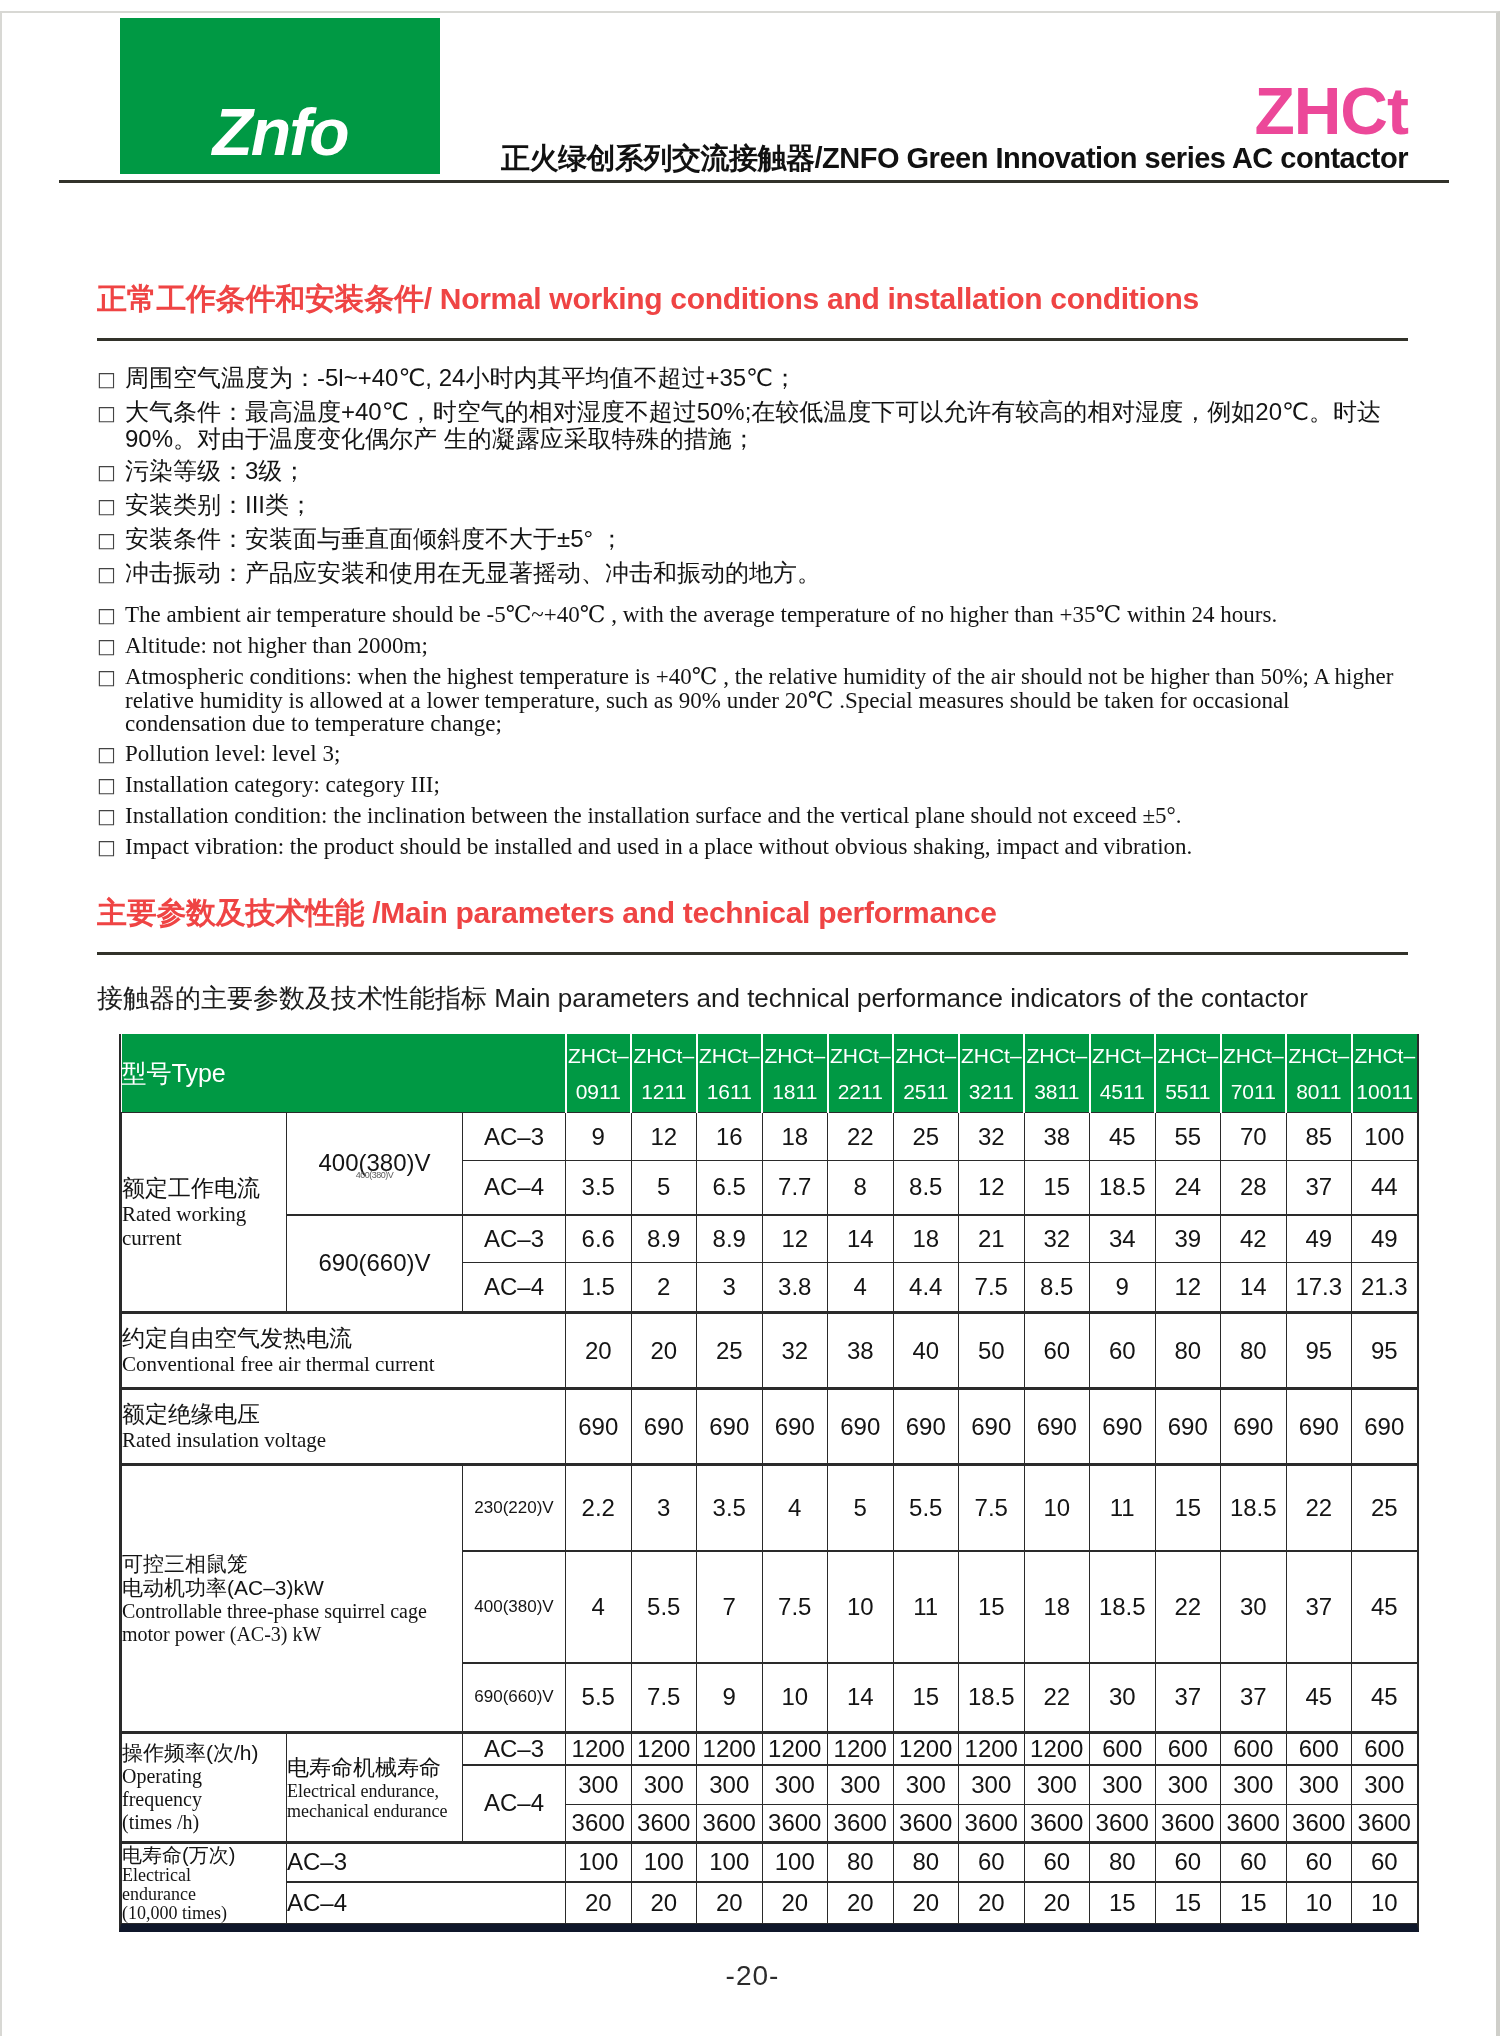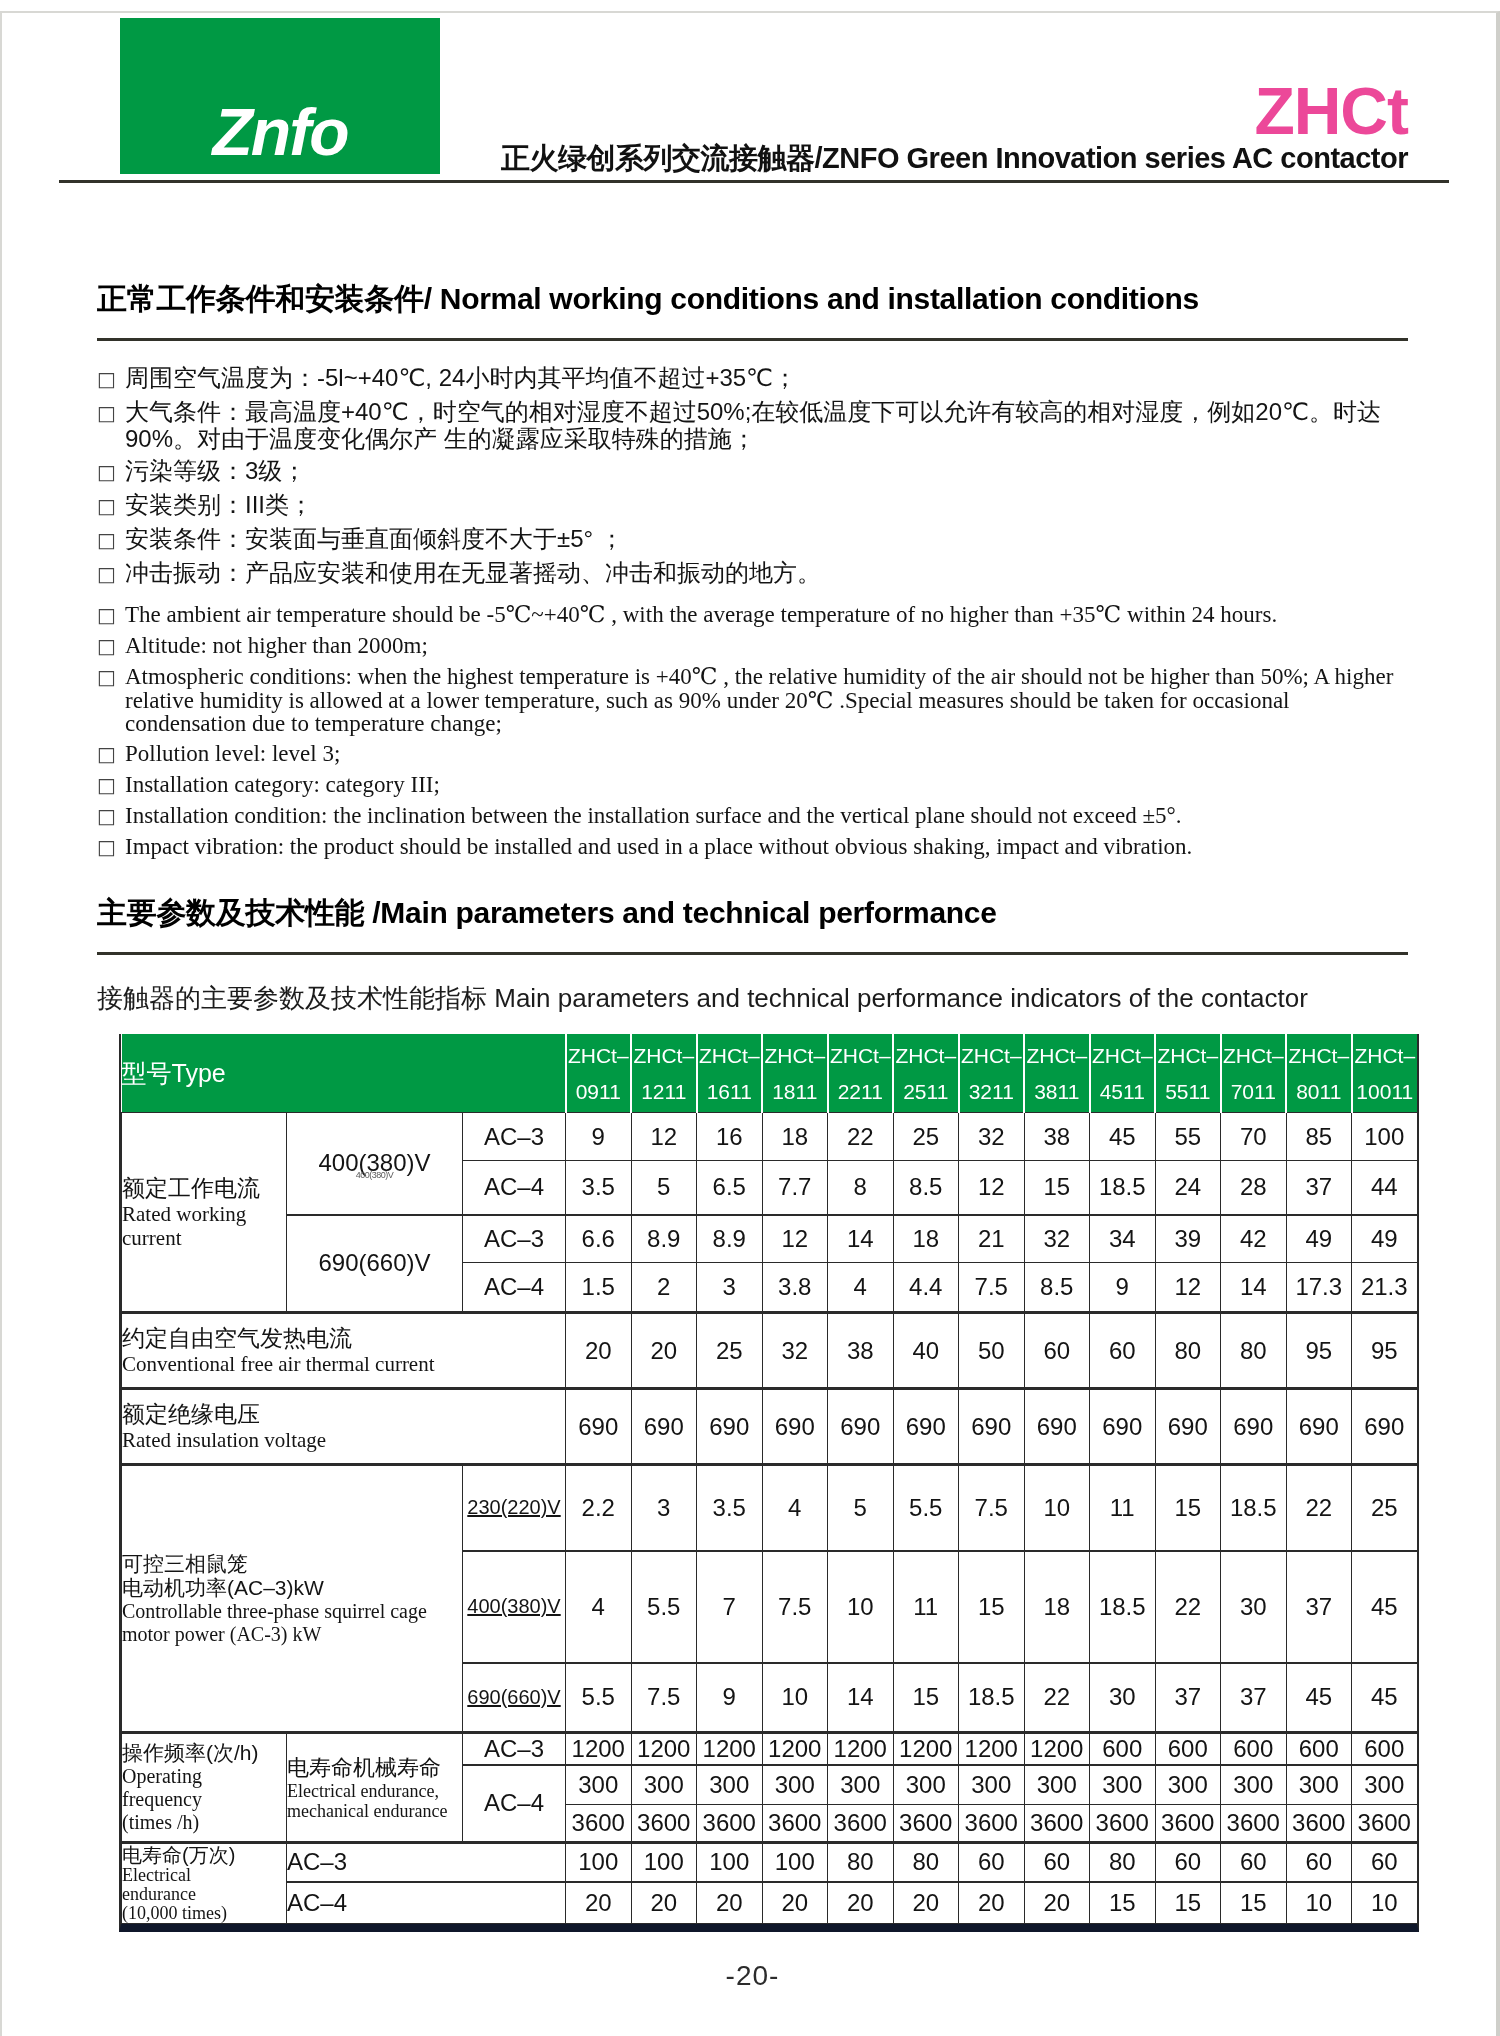--- a/index.html
+++ b/index.html
@@ -13,21 +13,21 @@
   .green-block { position:absolute; left:118px; top:5px; width:320px; height:156px; background:#009944; }
   .logo {
     position:absolute; left:0; right:0; bottom:4px; text-align:center;
     color:#fff; font-size:66px; font-weight:bold; font-style:italic; letter-spacing:-2px;
   }
   .zhct { position:absolute; top:60px; right:88px; color:#ec4899; font-size:66px; font-weight:bold; letter-spacing:-1px; }
   .subtitle { position:absolute; top:126px; right:88px; font-size:29px; font-weight:bold; color:#111; letter-spacing:-0.5px; }
   .header-rule { position:absolute; top:167px; left:57px; width:1390px; height:3px; background:#32322a; }
   
   .content { padding:170px 88px 0 95px; }
-  h2.sec-title { margin:96px 0 0 0; font-size:30px; font-weight:bold; color:#000000; letter-spacing:-0.3px; }
+  h2.sec-title { margin:96px 0 0 0; font-size:30px; font-weight:bold; color:#ef4444; letter-spacing:-0.3px; }
   h2.sec-title.second { margin-top:34px; }
   .rule { height:3px; background:#32322a; margin-top:18px; }
   ul.cond { list-style:none; margin:24px 0 0 0; padding:0; }
   ul.cond.en-list { margin-top:16px; }
   .cond-item { padding-left:28px; text-indent:-28px; margin-bottom:7px; }
   .cn-list .cond-item { font-size:24px; line-height:25px; color:#141414; }
   .en-list .cond-item { font-family:"Liberation Serif","DejaVu Serif",serif; font-size:23px; line-height:23px; color:#141414; }
   .box { display:inline-block; width:22px; margin-right:6px; text-indent:0; color:#444; font-family:"DejaVu Sans",sans-serif; font-size:20px; }
   .table-intro { margin-top:26px; font-size:26px; color:#1c1c1c; }
   
@@ -46,21 +46,21 @@
   td.lbl { text-align:left; padding-left:14px; overflow:visible; }
   td.lbl .cn { font-size:23px; line-height:27px; white-space:nowrap; }
   td.lbl .en { font-family:"Liberation Serif","DejaVu Serif",serif; font-size:21px; line-height:24px; }
   td.lbl2 .cn { font-size:22px; line-height:26px; }
   td.lbl2 .en { font-size:18px; line-height:20px; white-space:nowrap; }
   td.tight .cn { font-size:21px; line-height:24px; }
   td.tight .en { font-size:20px; line-height:23px; white-space:nowrap; }
   td.xtight .cn { font-size:20px; line-height:22px; }
   td.xtight .en { font-size:18px; line-height:19px; white-space:nowrap; }
   td.volt { font-size:24px; position:relative; white-space:nowrap; }
-  td.volt.sm { font-size:20px;text-decoration:underline; }
+  td.volt.sm { font-size:17px; }
   td.ac { font-size:24px; }
   td.acl { text-align:left; padding-left:30px; }
   td.val { font-size:24px; }
   .smudge { position:absolute; top:57%; left:0; right:0; text-align:center; font-size:9px; color:#5a5a5a; filter:blur(0.5px); letter-spacing:-0.5px; }
   .page-number { margin-top:28px; text-align:center; font-size:28px; color:#2c2c2c; letter-spacing:1px; }
 </style>
 </head>
 <body>
 
 <div class="page">

